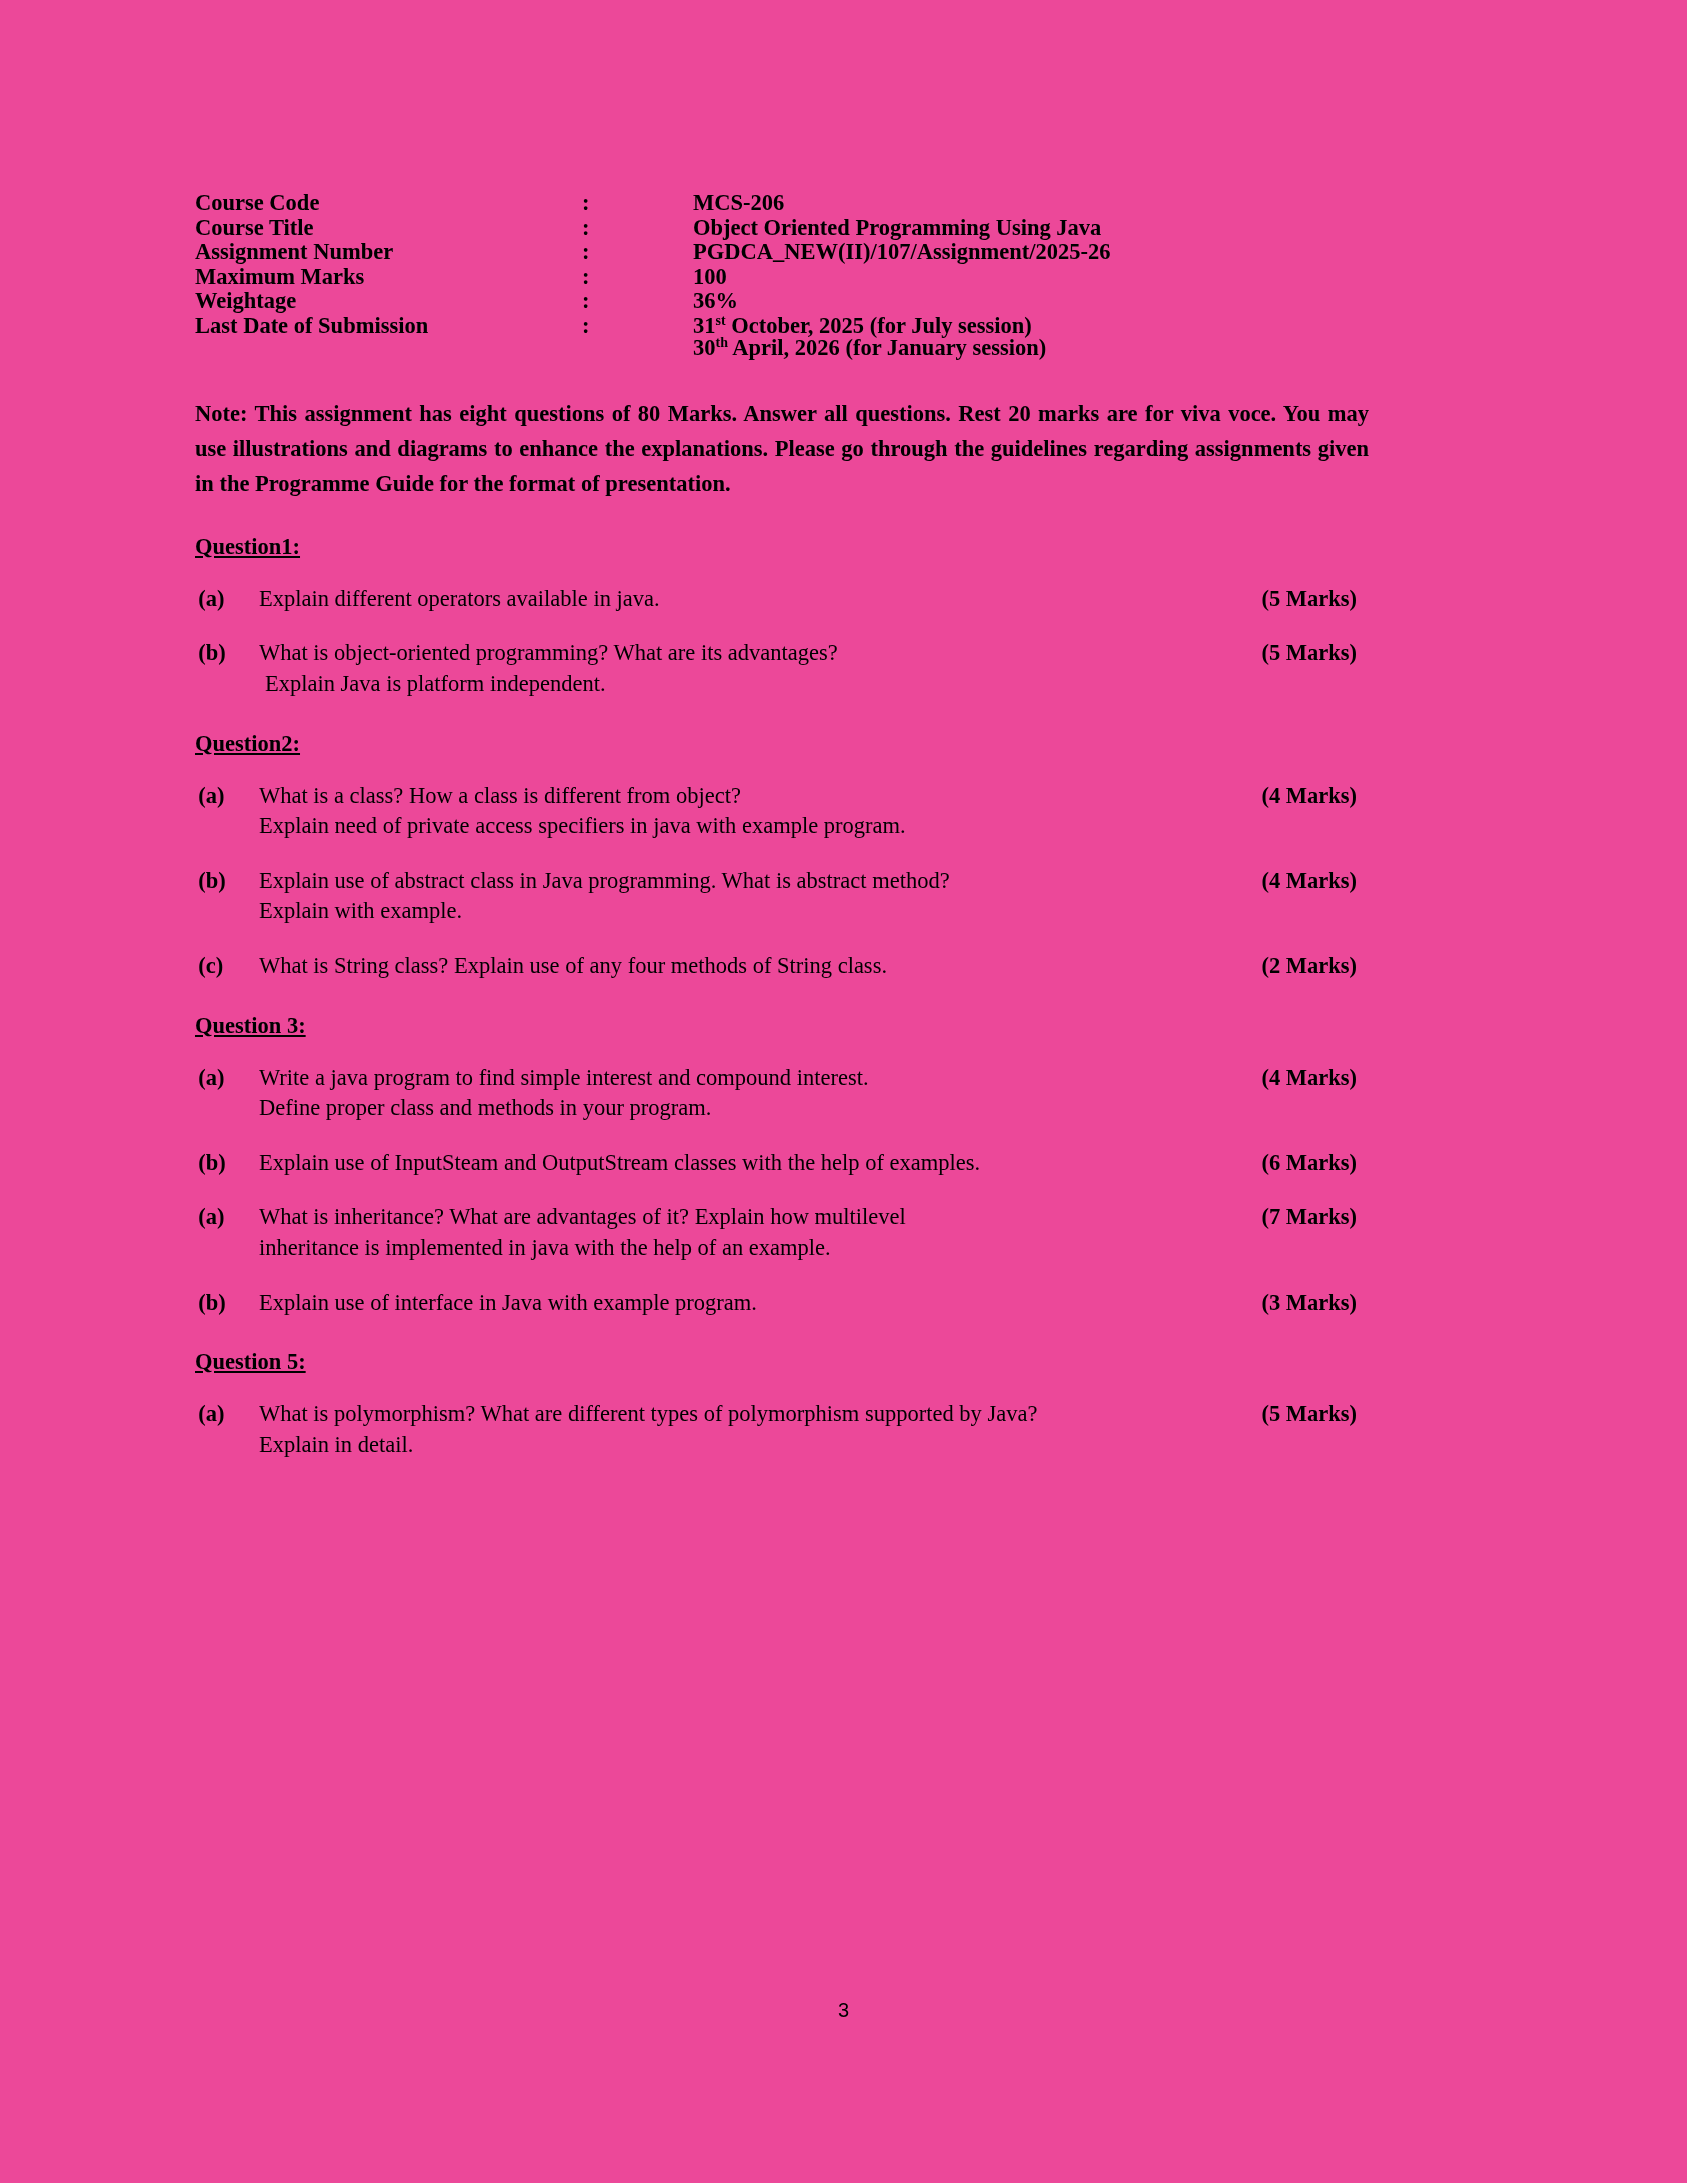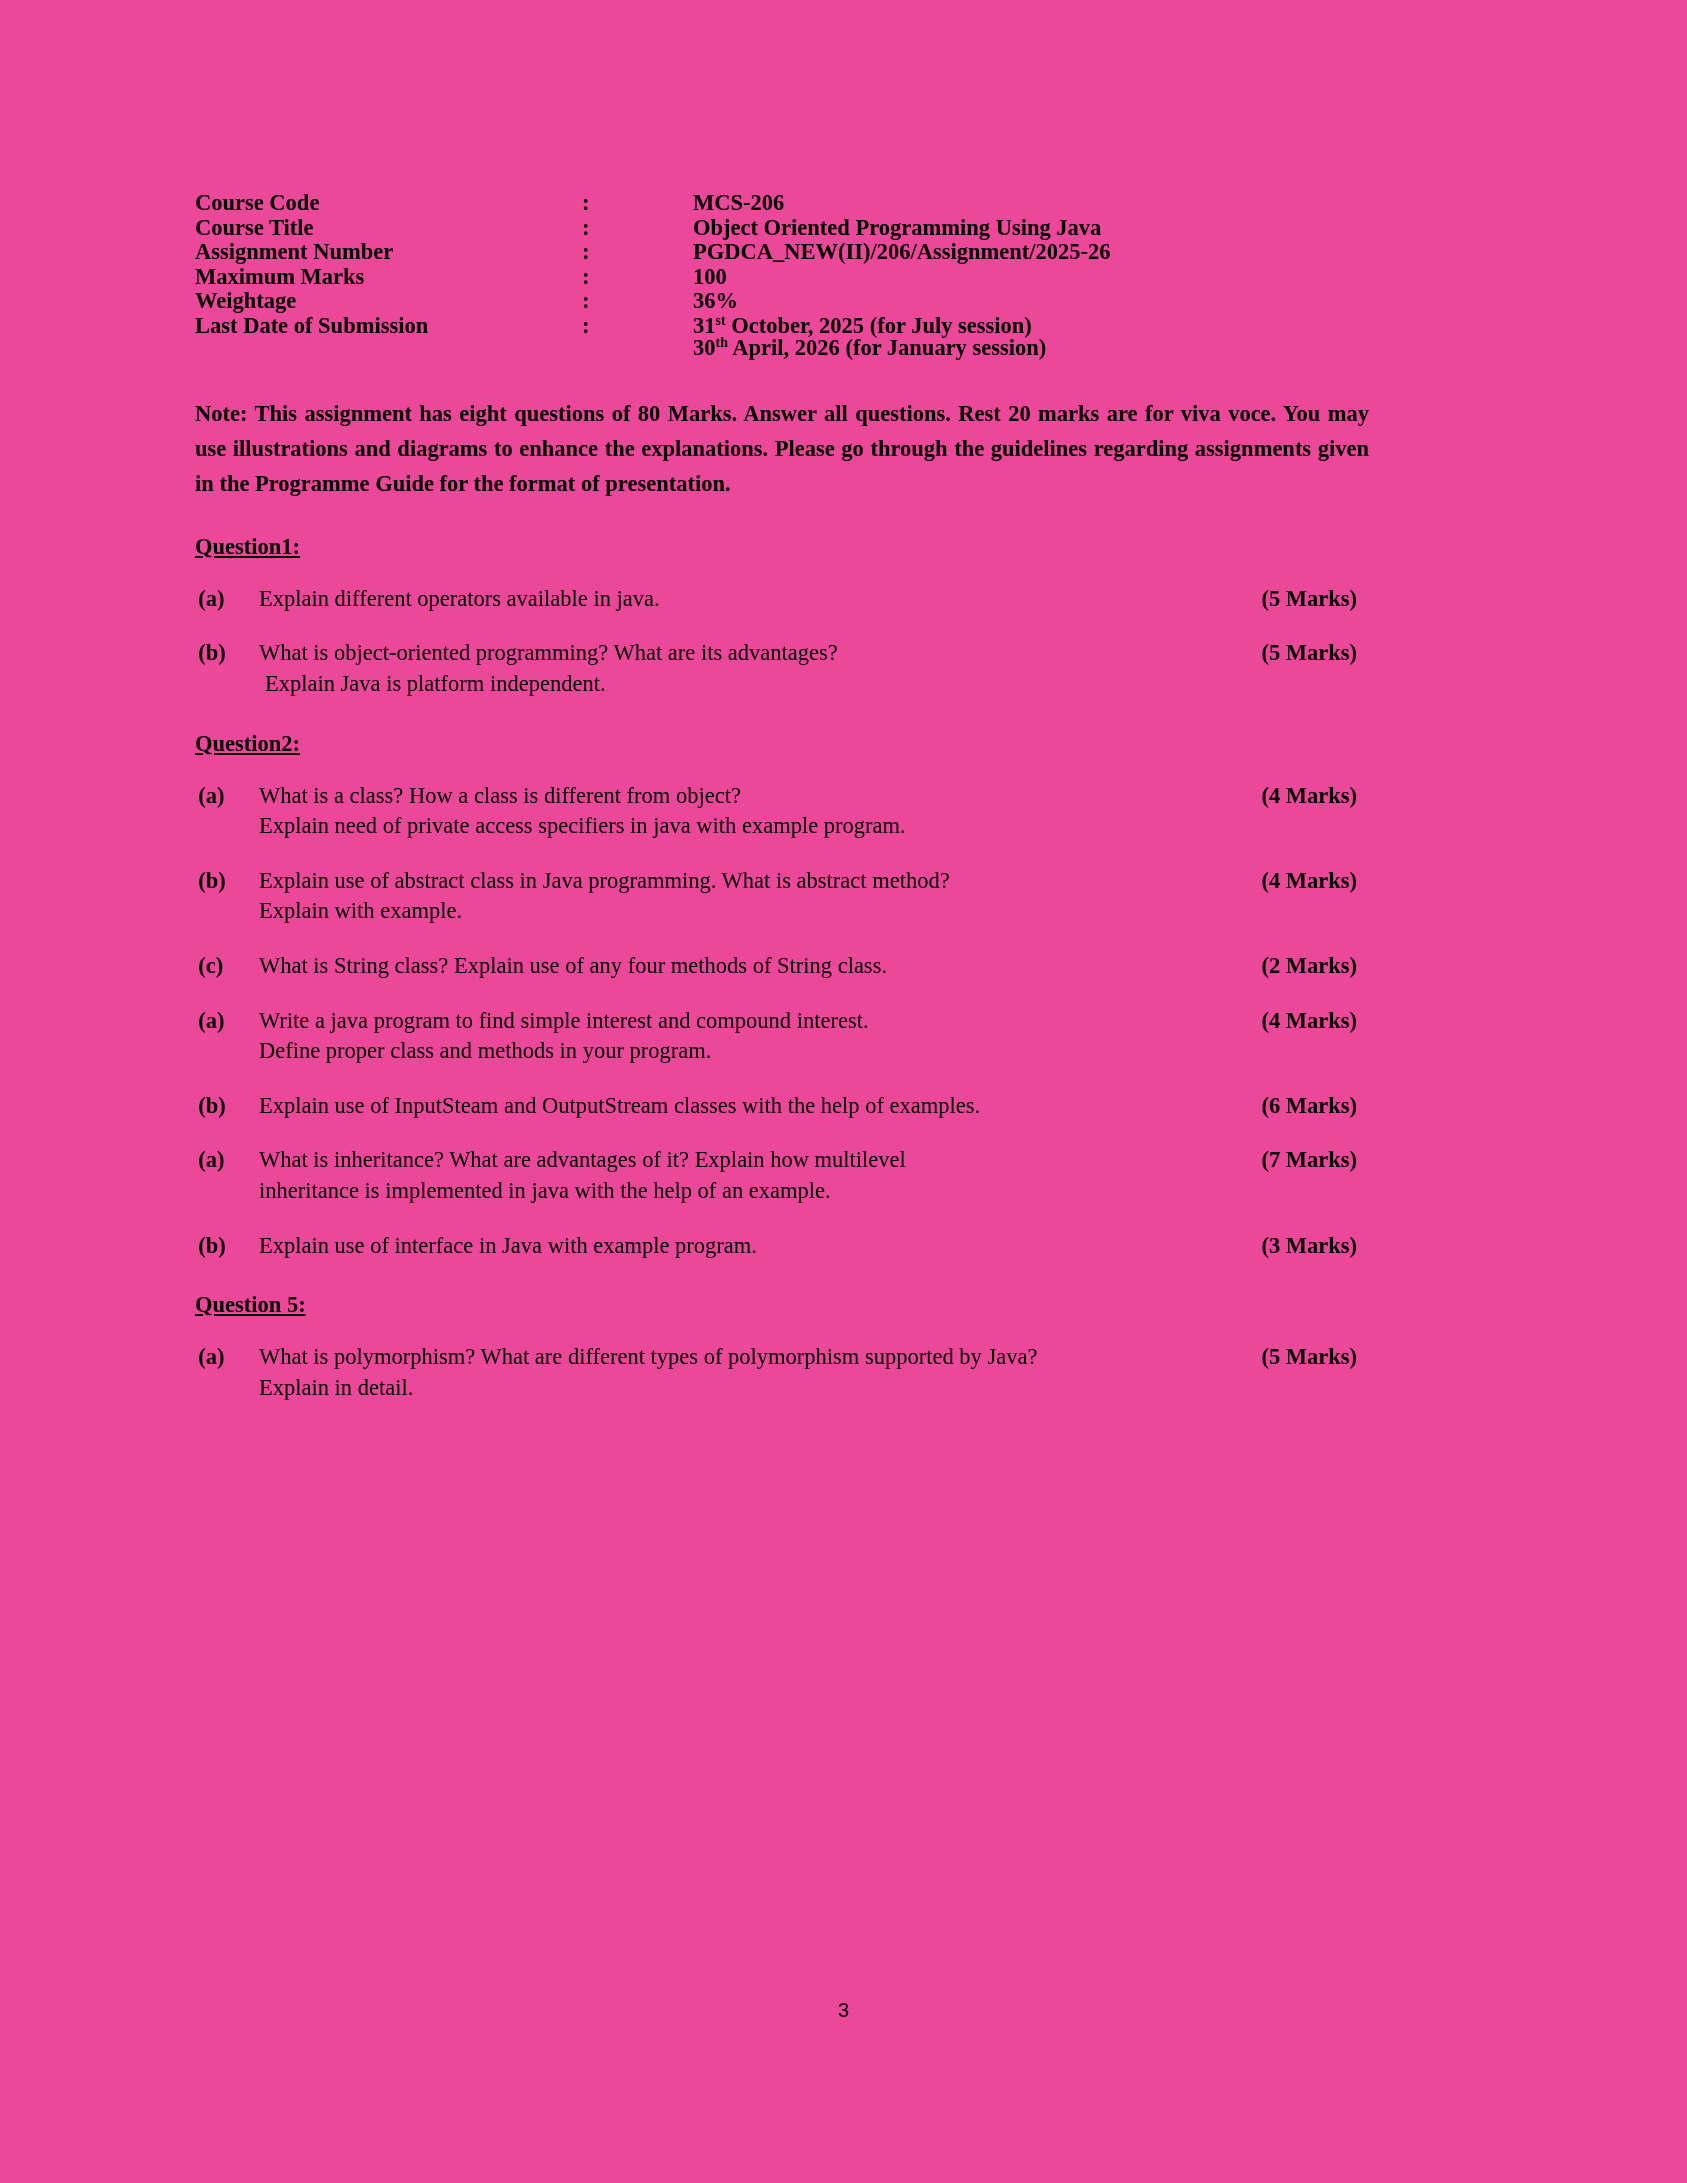--- a/index.html
+++ b/index.html
@@ -139,21 +139,21 @@
           <td class="m-value">MCS-206</td>
         </tr>
         <tr>
           <td class="m-label">Course Title</td>
           <td class="m-colon">:</td>
           <td class="m-value">Object Oriented Programming Using Java</td>
         </tr>
         <tr>
           <td class="m-label">Assignment Number</td>
           <td class="m-colon">:</td>
-          <td class="m-value">PGDCA_NEW(II)/206/Assignment/2025-26</td>
+          <td class="m-value">PGDCA_NEW(II)/107/Assignment/2025-26</td>
         </tr>
         <tr>
           <td class="m-label">Maximum Marks</td>
           <td class="m-colon">:</td>
           <td class="m-value">100</td>
         </tr>
         <tr>
           <td class="m-label">Weightage</td>
           <td class="m-colon">:</td>
           <td class="m-value">36%</td>
@@ -211,20 +211,21 @@
     </div>
 
     <div class="item">
       <span class="item-marker">(c)</span>
       <div class="item-body">
         <span class="marks">(2 Marks)</span>
         <span class="item-line"><span class="txt">What is String class? Explain use of any four methods of String class.</span></span>
       </div>
     </div>
 
+    <h2 class="q-heading">Question 3:</h2>
 
     <div class="item">
       <span class="item-marker">(a)</span>
       <div class="item-body">
         <span class="marks">(4 Marks)</span>
         <span class="item-line"><span class="txt">Write a java program to find simple interest and compound interest.</span></span>
         <span class="item-line"><span class="txt">Define proper class and methods in your program.</span></span>
       </div>
     </div>
 

